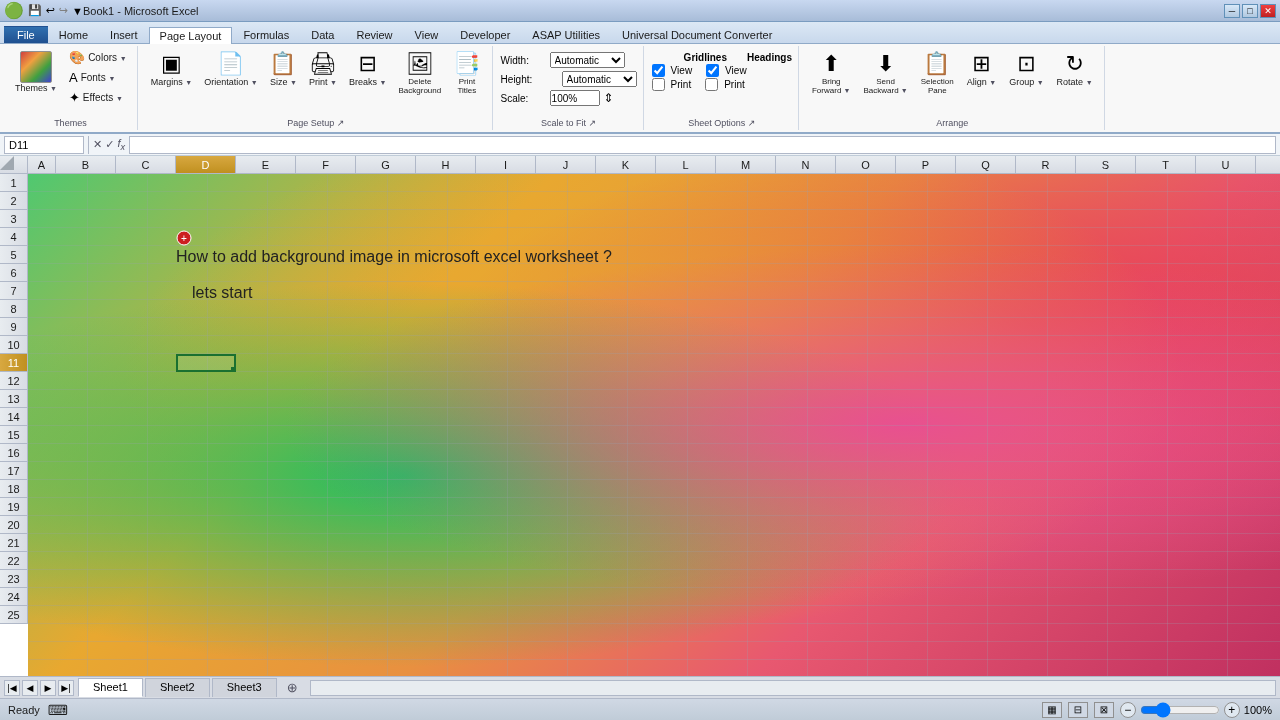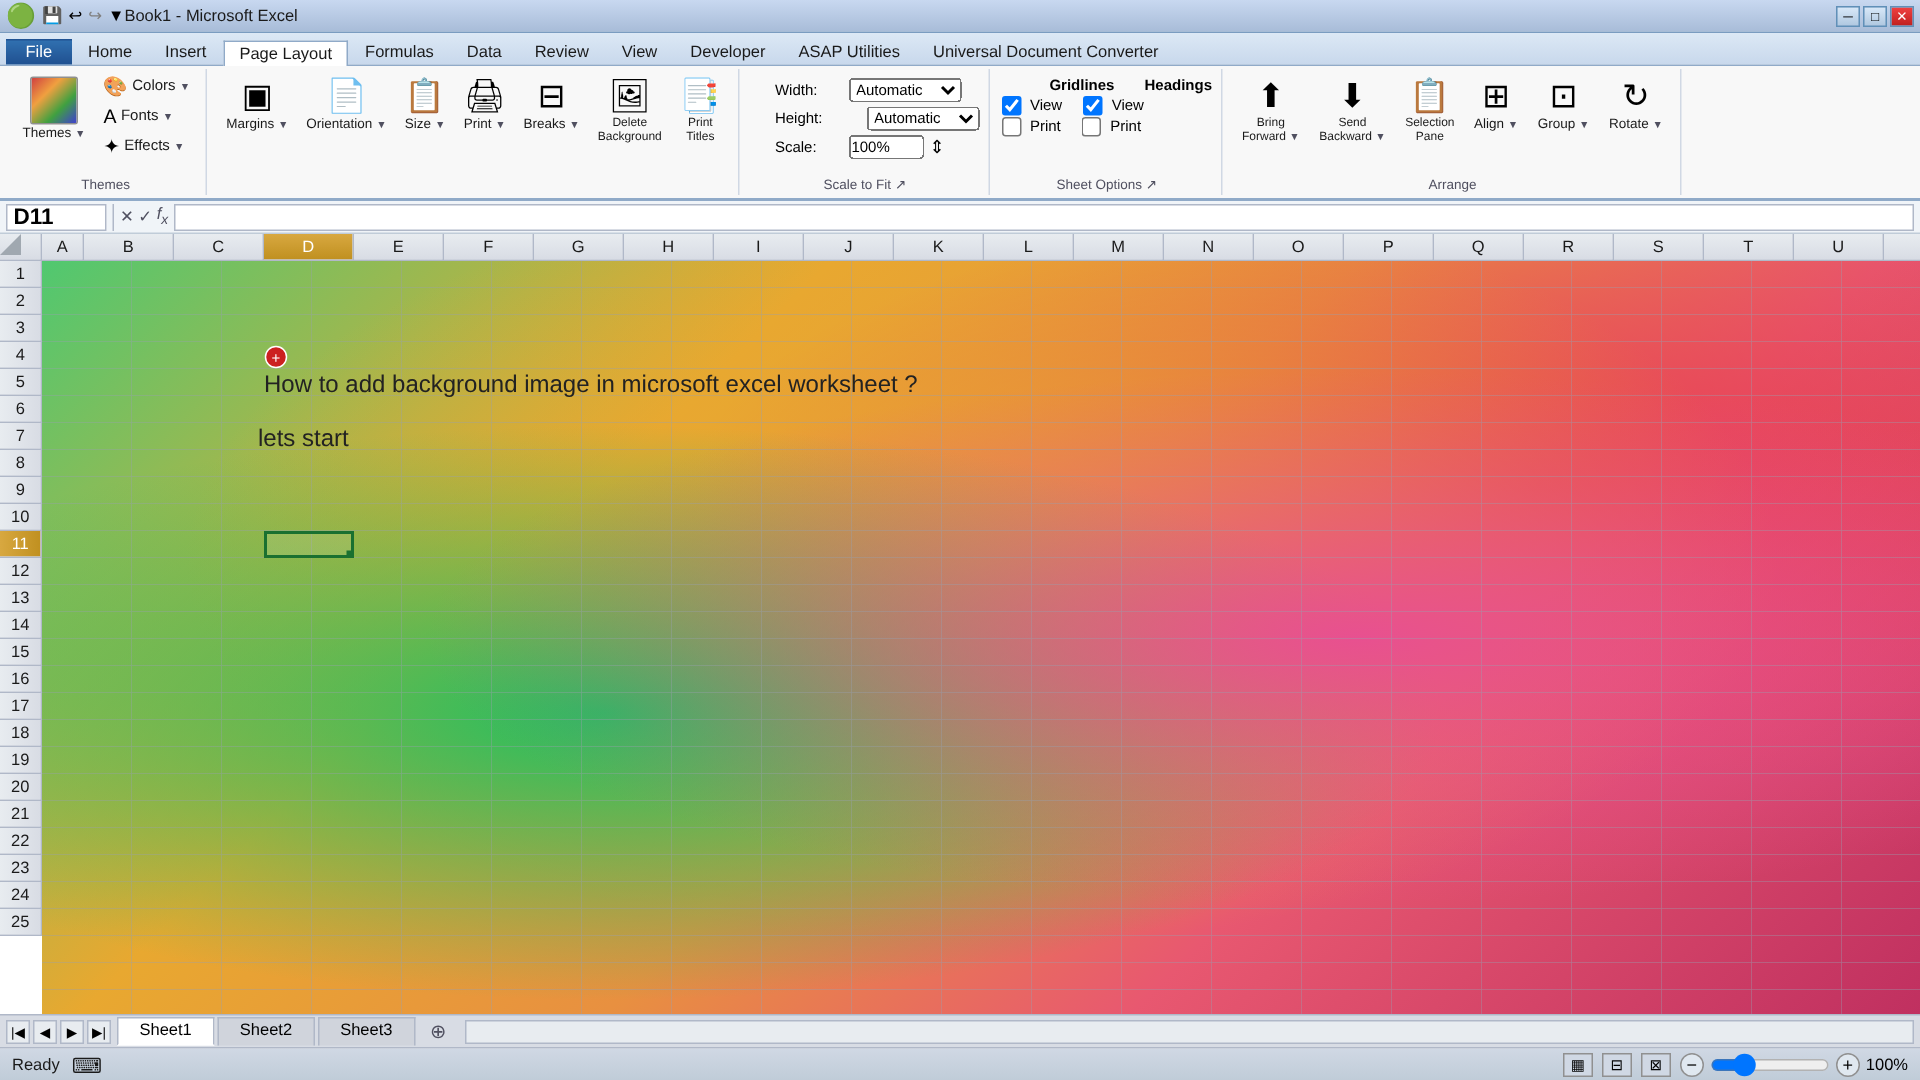--- a/index.html
+++ b/index.html
@@ -37,21 +37,21 @@
     .ribbon-btn-small-icon { font-size: 13px; }
     .ribbon-btn-small-label { font-size: 10px; color: #1a1a1a; }
     .ribbon-col { display: flex; flex-direction: column; gap: 1px; }
     .dropdown-arrow { font-size: 7px; color: #505060; }
 
     
     .theme-icon { width: 32px; height: 32px; background: linear-gradient(135deg, #d04040, #f0a040, #40a040, #4040d0); border: 1px solid #909090; border-radius: 2px; }
 
     
     #formula-bar { height: 22px; background: #f0f4f8; border-bottom: 1px solid #c0ccd8; display: flex; align-items: center; padding: 0 4px; gap: 4px; }
-    #name-box { width: 67px; height: 18px; border: 1px solid #b0b8c8; padding: 0 4px; font-size: 15px; background: #fff; font-weight: bold; }
+    #name-box { width: 80px; height: 18px; border: 1px solid #b0b8c8; padding: 0 4px; font-size: 11px; background: #fff; }
     #formula-separator { width: 1px; height: 18px; background: #b0b8c8; }
     #formula-icons { display: flex; gap: 3px; align-items: center; }
     #formula-input { flex: 1; height: 18px; border: 1px solid #b0b8c8; padding: 0 4px; font-size: 11px; background: #fff; }
 
     
     #spreadsheet { display: flex; flex-direction: column; flex: 1; overflow: hidden; }
     #row-col-header { display: flex; height: 18px; }
     #corner-cell { width: 28px; min-width: 28px; height: 18px; background: linear-gradient(to bottom, #e8ecf0, #d8dce4); border-right: 1px solid #b0b8c8; border-bottom: 1px solid #b0b8c8; }
     #col-headers { display: flex; overflow: hidden; }
     .col-header { height: 18px; min-width: 60px; background: linear-gradient(to bottom, #e8ecf0, #d8dce4); border-right: 1px solid #b0b8c8; border-bottom: 1px solid #b0b8c8; display: flex; align-items: center; justify-content: center; font-size: 11px; color: #1a1a1a; cursor: pointer; }
@@ -178,24 +178,25 @@
       </div>
       <div class="ribbon-btn">
         <div style="font-size:22px;">🖼</div>
         <span class="ribbon-btn-label" style="font-size:8px;">Delete<br>Background</span>
       </div>
       <div class="ribbon-btn">
         <div style="font-size:22px;">📑</div>
         <span class="ribbon-btn-label" style="font-size:8px;">Print<br>Titles</span>
       </div>
     </div>
+    <div class="ribbon-group-label">Page Setup <span style="font-size:9px; cursor:pointer;">↗</span></div>
   </div>
 
   <div class="ribbon-group" style="min-width:130px;">
-    <div class="ribbon-group-content" style="flex-direction:column; gap:3px; padding-top:4px;margin-left:16px;">
+    <div class="ribbon-group-content" style="flex-direction:column; gap:3px; padding-top:4px;">
       <div style="display:flex; align-items:center; gap:4px;">
         <span style="font-size:10px; width:45px;">Width:</span>
         <select style="font-size:10px; height:16px; width:75px;">
           <option>Automatic</option>
         </select>
       </div>
       <div style="display:flex; align-items:center; gap:16px;">
         <span style="font-size:10px; width:45px;">Height:</span>
         <select style="font-size:10px; height:16px; width:75px;">
           <option>Automatic</option>
@@ -349,21 +350,21 @@
             <path d="M 60 0 L 60 18 M 0 18 L 60 18" fill="none" stroke="rgba(150,160,175,0.5)" stroke-width="1"></path>
           </pattern>
         </defs>
         <rect width="100%" height="100%" fill="url(#grid)"></rect>
       </svg>
 
       <div id="cell-text">
 
         <div class="cell-text-item" style="left: 148px; top: calc(4 * 18px + 2px);">How to add background image in microsoft excel worksheet ?</div>
 
-        <div class="cell-text-item" style="left: 144px; top: calc(6 * 18px + 2px);">lets start</div>
+        <div class="cell-text-item" style="left: 164px; top: calc(6 * 18px + 2px);">lets start</div>
       </div>
 
       <div style="position:absolute; left:148px; top:calc(3*18px + 2px); z-index:4; width:16px; height:16px; pointer-events:none;">
         <svg width="16" height="16" viewBox="0 0 16 16">
           <circle cx="8" cy="8" r="7" fill="#cc2020" stroke="white" stroke-width="1"></circle>
           <text x="8" y="12" text-anchor="middle" font-size="10" fill="white">+</text>
         </svg>
       </div>
 
       <div style="position:absolute; left:148px; top:180px; width:60px; height:18px; border:2px solid #1a7030; z-index:3; pointer-events:none; background: rgba(255,255,255,0.1);">

